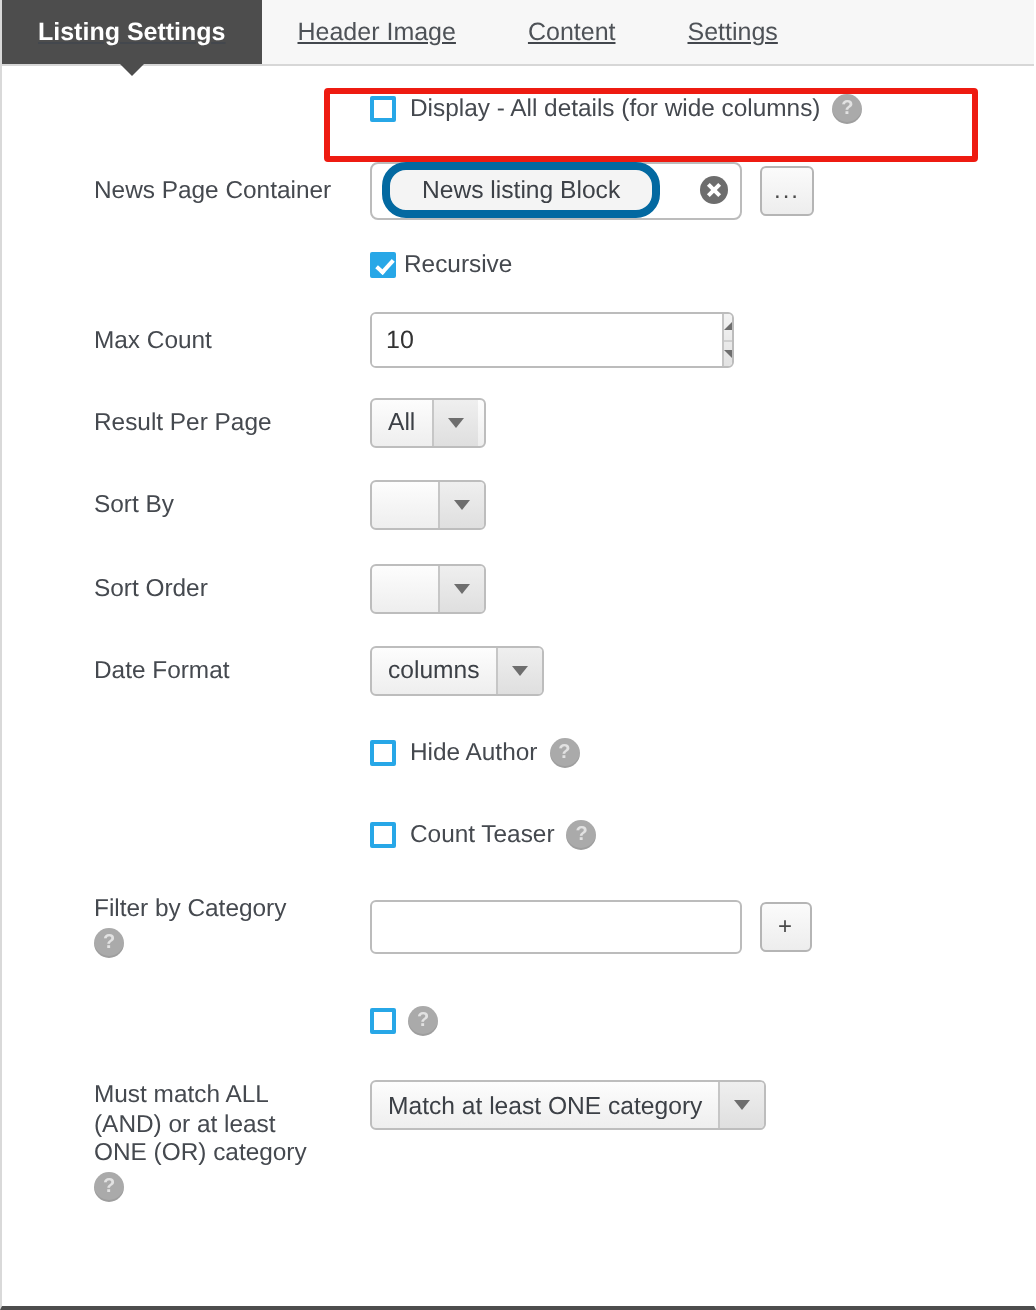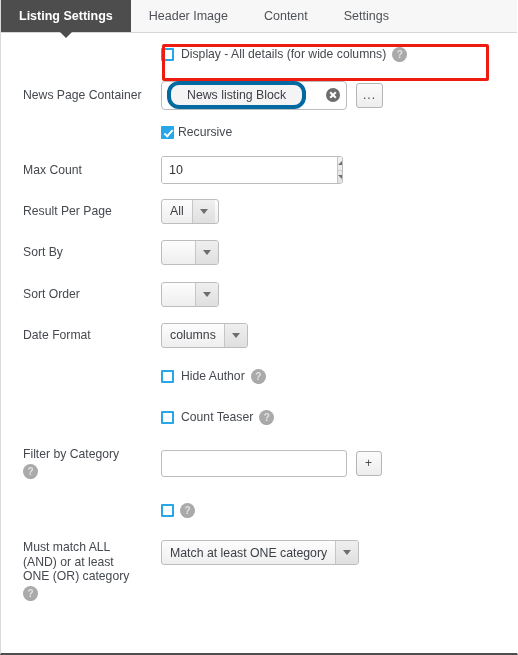--- a/index.html
+++ b/index.html
@@ -29,20 +29,21 @@
 
   
   .tabbar {
     height: 33px;
     background: #f7f7f7;
     border-bottom: 1px solid #d7d7d7;
     display: flex;
     align-items: stretch;
     position: relative;
     box-sizing: border-box;
+    text-decoration: underline;
   }
   .tab {
     display: flex;
     align-items: center;
     justify-content: center;
     padding: 0 18px;
     font-size: 12.5px;
     color: #4e5257;
     cursor: pointer;
     box-sizing: border-box;
@@ -68,20 +69,21 @@
 
   
   .form {
     padding: 0;
     position: relative;
   }
   .row {
     display: flex;
     align-items: flex-start;
     box-sizing: border-box;
+    padding-left: 24px;
   }
   .lbl {
     width: 160px;
     min-width: 160px;
     padding-left: 22px;
     box-sizing: border-box;
     font-size: 12.2px;
     color: #45494f;
     line-height: 15px;
   }

